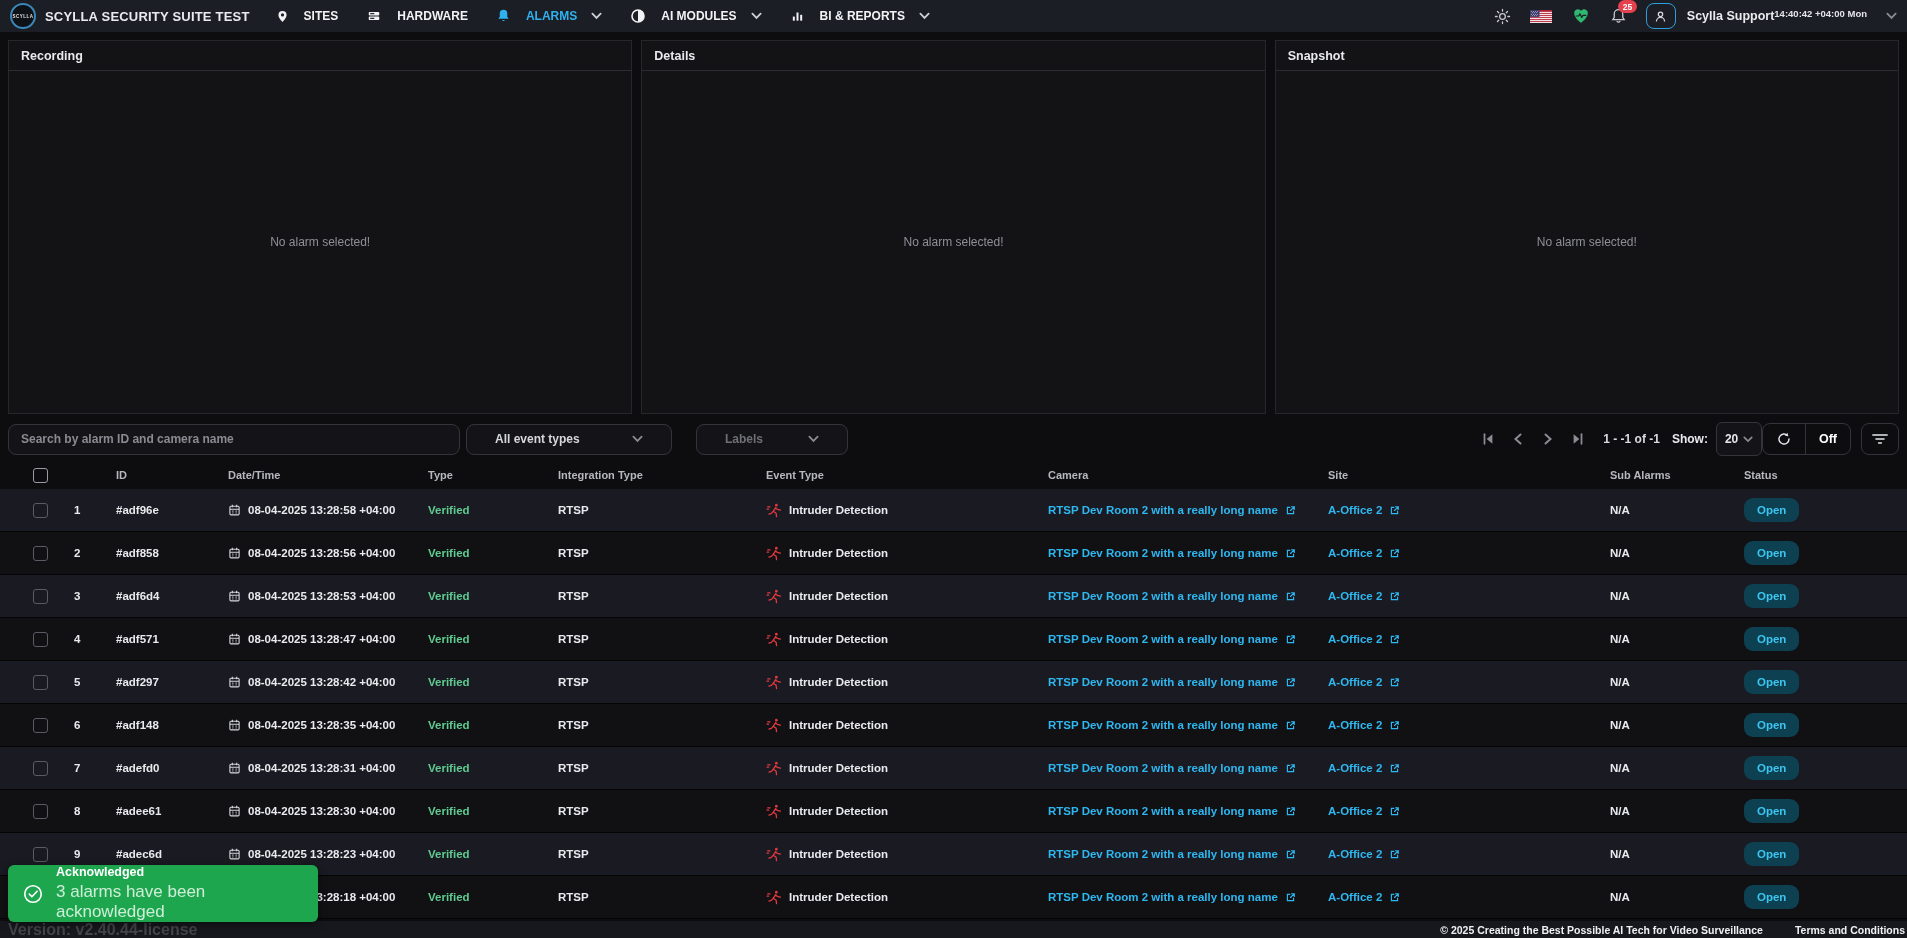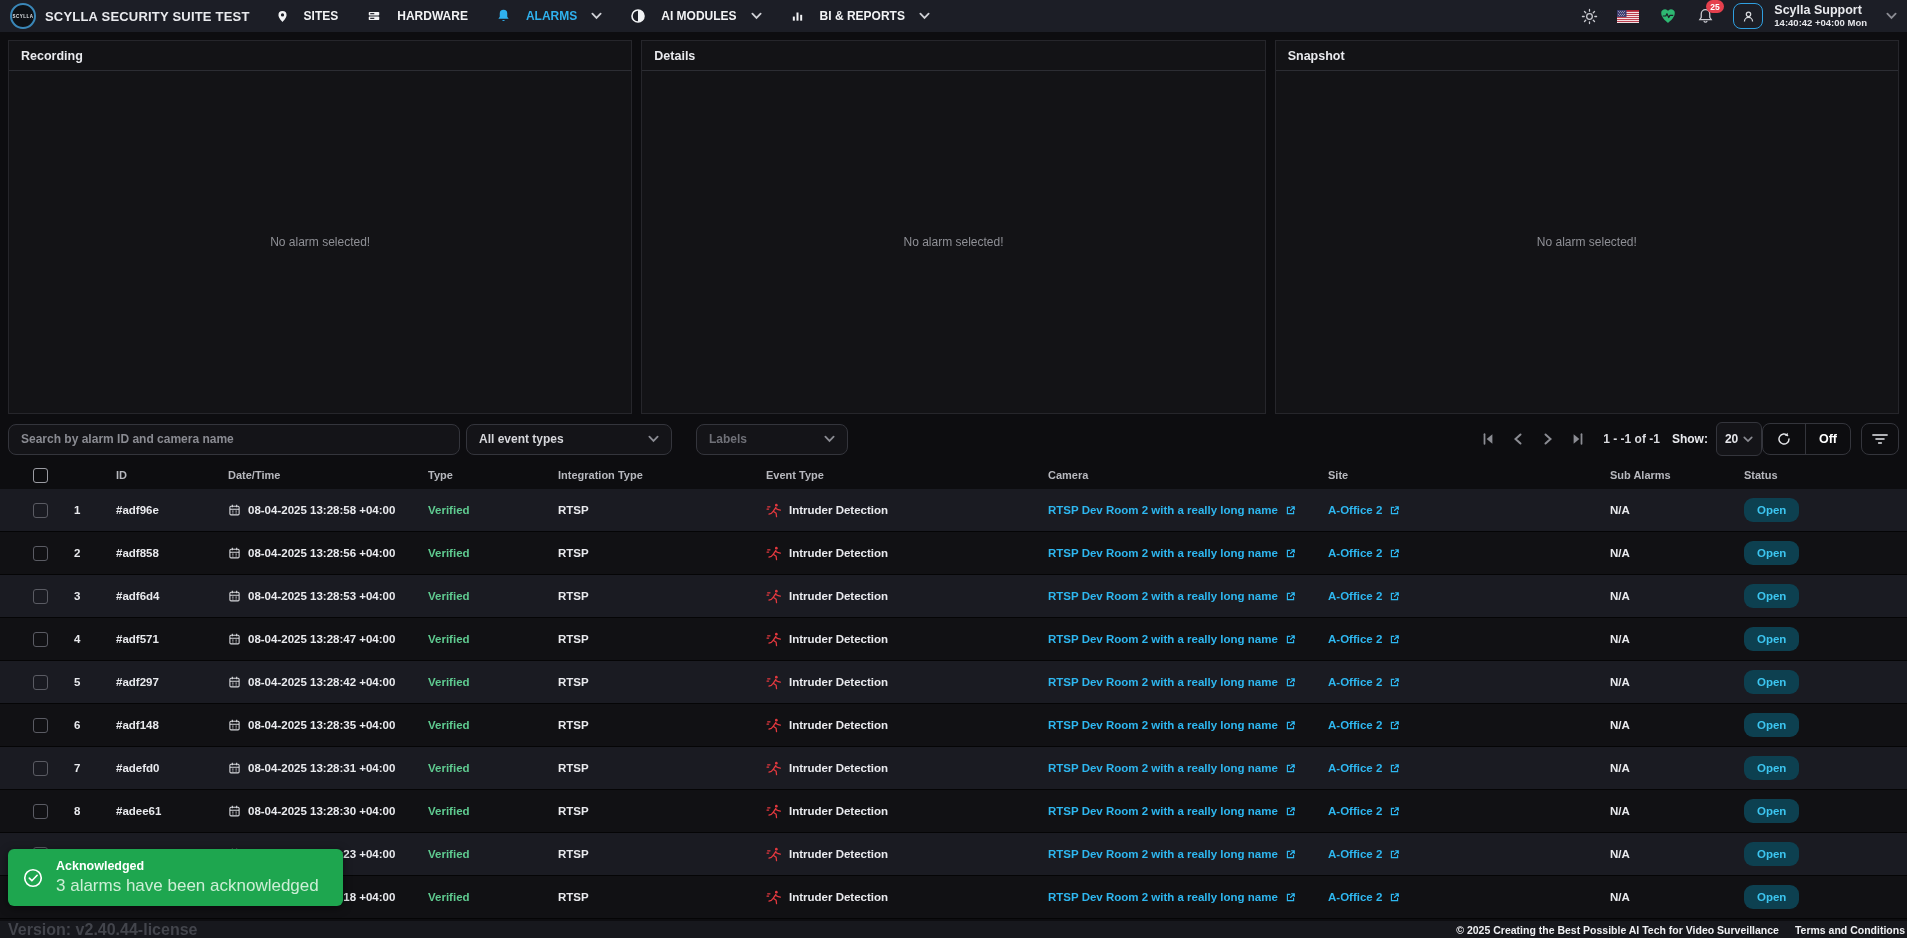--- a/index.html
+++ b/index.html
@@ -22,36 +22,36 @@
   .app-title{font-size:13px;font-weight:bold;letter-spacing:.2px;margin:0 26px 0 9px;white-space:nowrap}
   .nav-items{display:flex;align-items:center;gap:28px}
   .nav-item{display:flex;align-items:center;gap:15px;font-size:12px;font-weight:bold;color:#f2f3f5;cursor:pointer;white-space:nowrap}
   .nav-item.active{color:var(--accent)}
   .nav-item .chev{margin-left:-1px}
   .nav-right{margin-left:auto;display:flex;align-items:center;gap:19px}
   .icon-btn{position:relative;display:flex;align-items:center;justify-content:center;cursor:pointer}
   .badge{position:absolute;top:-7px;right:-10px;background:var(--badge);color:#fff;font-size:8.5px;font-weight:bold;
          border-radius:8px;padding:1.5px 4.5px}
   .user-chip{width:30px;height:26px;border:1.5px solid #2f9fe0;border-radius:8px;display:flex;align-items:center;justify-content:center}
-  .user-block{display:flex;flex-direction:column;line-height:1.15;margin-left:-8px}
+  .user-block{display:flex;flex-direction:row;line-height:1.15;margin-left:-8px}
   .user-name{font-size:12.5px;font-weight:bold}
   .user-time{font-size:9.5px;font-weight:bold;color:#e4e5e9}
   
   .panels{display:flex;gap:9px;margin:8px 8px 0;height:374px;flex:none}
   .panel{flex:1;background:var(--panel-bg);border:1px solid var(--panel-border);display:flex;flex-direction:column}
   .panel-head{height:30px;border-bottom:1px solid #2c2d33;display:flex;align-items:center;padding:0 12px;
               font-size:12.5px;font-weight:bold;flex:none}
   .panel-body{flex:1;display:flex;align-items:center;justify-content:center;font-size:12px;color:var(--muted)}
   
   .filterbar{display:flex;align-items:center;margin:9px 8px 6px;height:32px;flex:none}
   .search-input{width:452px;height:31px;background:var(--ctl-bg);border:1px solid var(--ctl-border);border-radius:8px;
         color:#d6d7db;font-size:12px;font-weight:bold;padding:0 12px;font-family:"Liberation Sans",sans-serif;outline:none}
   .search-input::placeholder{color:#8a8b92}
   .select{height:31px;background:var(--ctl-bg);border:1px solid var(--ctl-border);border-radius:8px;
-          display:flex;align-items:center;justify-content:space-between;padding:0 12px;cursor:pointer;font-size:12px;font-weight:bold}
+          display:flex;align-items:center;justify-content:space-between;padding:0 28px;cursor:pointer;font-size:12px;font-weight:bold}
   .sel-events{width:206px;margin-left:6px;color:#d6d7db}
   .sel-labels{width:152px;margin-left:24px;color:#6f7077}
   .pager{margin-left:auto;display:flex;align-items:center;gap:0}
   .pg-btn{width:30px;height:26px;display:flex;align-items:center;justify-content:center;cursor:pointer}
   .pg-range{font-size:12px;font-weight:bold;color:#d9dadf;margin:0 6px 0 10px;white-space:nowrap}
   .show-label{font-size:12px;font-weight:bold;margin:0 8px 0 6px}
   .page-size{width:46px;height:28px;padding:16px 8px;border-radius:6px;color:#e6e7eb}
   .btn-group{display:flex;align-items:stretch;border:1px solid var(--ctl-border);border-radius:8px;height:32px;overflow:hidden}
   .seg{display:flex;align-items:center;justify-content:center;padding:0 13px;cursor:pointer}
   .seg + .seg{border-left:1px solid var(--ctl-border)}
@@ -70,28 +70,28 @@
   .col-num{padding-left:18px}
   .col-event{padding-left:12px}
   .col-sub{padding-left:10px}
   .checkbox{width:15px;height:15px;border:1.5px solid #5a5b63;border-radius:3px;background:transparent;flex:none;cursor:pointer}
   .thead-row .checkbox{border-color:#9b9ca3}
   .type-verified{color:var(--green)}
   .link{color:var(--link);text-decoration:none;cursor:pointer}
   .open-btn{background:var(--open-bg);color:var(--open-fg);border:none;border-radius:9px;padding:6px 13px;
             font-size:11.5px;font-weight:bold;cursor:pointer;font-family:"Liberation Sans",sans-serif}
   
-  .toast{position:absolute;left:8px;bottom:32px;width:335px;height:57px;background:var(--toast);border-radius:6px;
+  .toast{position:absolute;left:8px;bottom:16px;width:310px;height:57px;background:var(--toast);border-radius:6px;
          display:flex;align-items:center;padding:0 14px;gap:12px;z-index:10;box-shadow:0 2px 8px rgba(0,0,0,.5)}
   .toast-title{font-size:12.5px;font-weight:bold;color:#fff;margin-bottom:3px}
   .toast-msg{font-size:17px;font-weight:normal;color:#cdeed6}
   
   .footer{margin-top:auto;height:17px;background:#17181d;display:flex;align-items:center;padding:0 2px 0 8px;flex:none}
   .version{font-size:16px;font-weight:bold;color:#43454c}
-  .footer-right{margin-left:auto;display:flex;align-items:center;gap:16px}
+  .footer-right{margin-left:auto;display:flex;align-items:center;gap:32px}
   .copyright,.terms{font-size:10.5px;font-weight:bold;color:#eff0f3;white-space:nowrap}
   .terms{cursor:pointer}
 </style>
 </head>
 <body>
 
 <header class="navbar">
   <div class="logo">
       <span>SCYLLA</span>
     </div>

